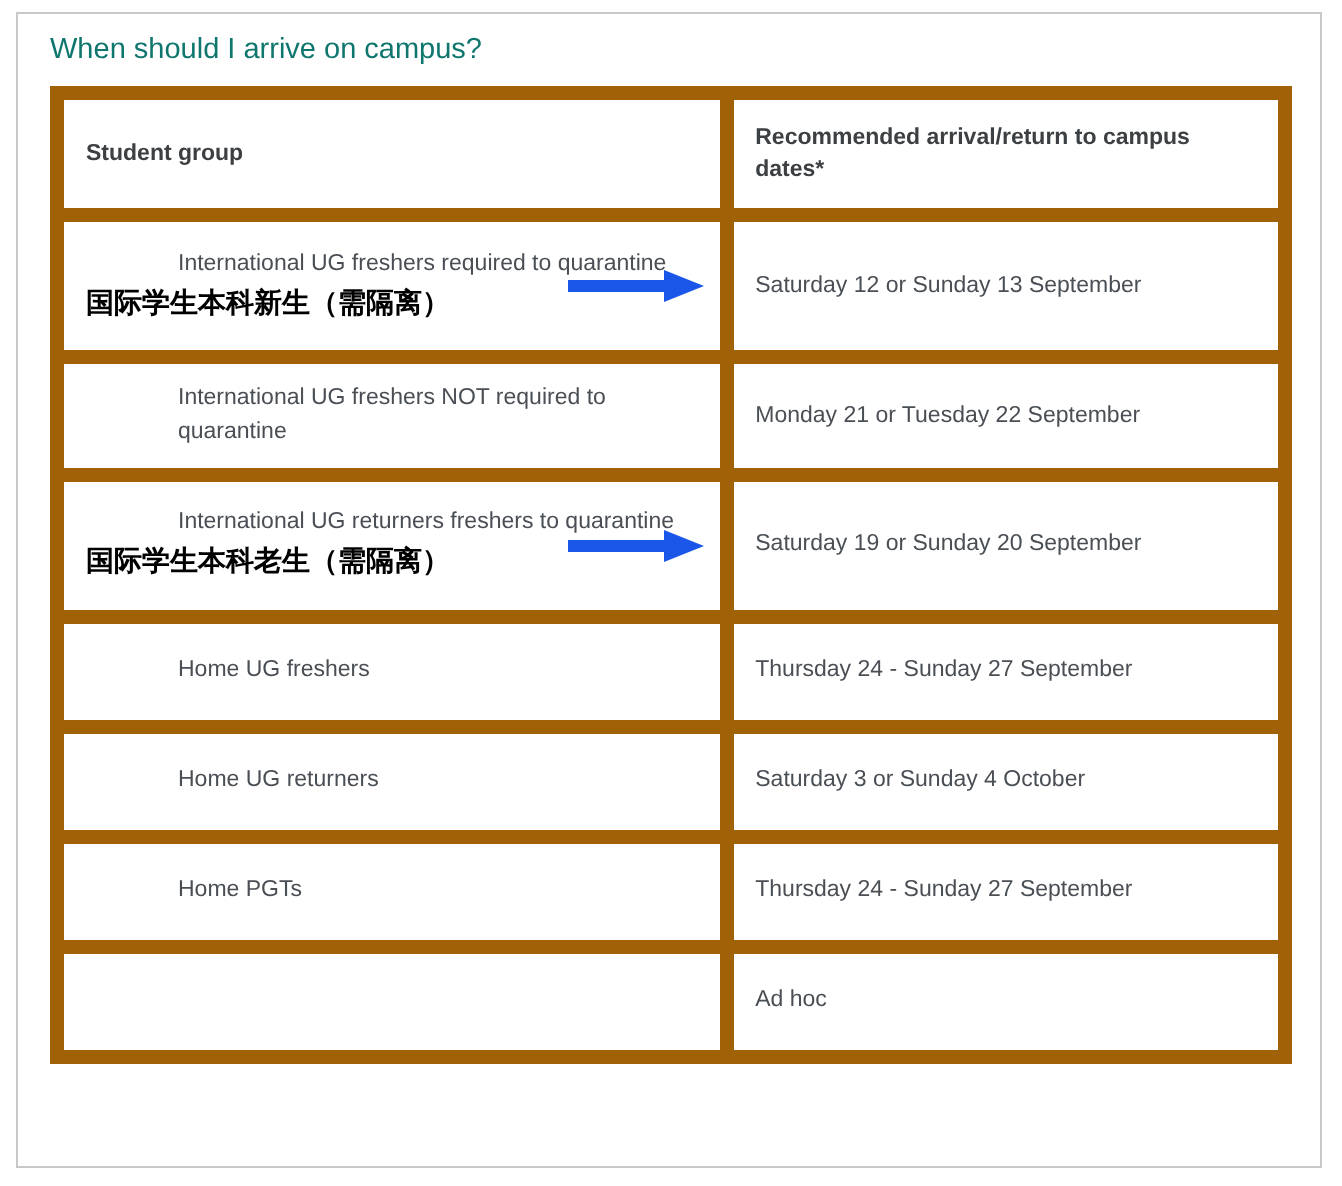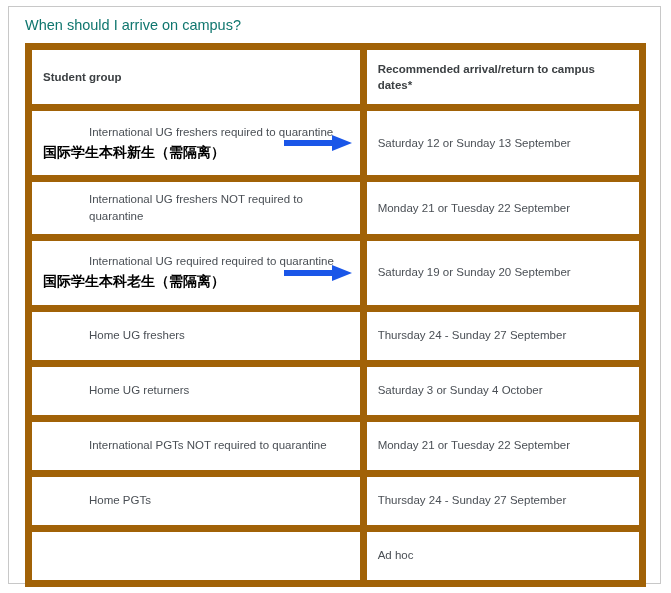--- a/index.html
+++ b/index.html
@@ -117,21 +117,21 @@
             <td>Saturday 12 or Sunday 13 September</td>
           </tr>
           <tr>
             <td>
               <span class="row-en">International UG freshers NOT required to quarantine</span>
             </td>
             <td>Monday 21 or Tuesday 22 September</td>
           </tr>
           <tr class="tall">
             <td class="has-arrow">
-              <span class="row-en">International UG required required to quarantine</span>
+              <span class="row-en">International UG returners freshers to quarantine</span>
               <span class="row-zh">国际学生本科老生（需隔离）</span>
               <svg class="arrow" viewBox="0 0 74 18">
                 <path d="M2 9 H52" stroke="#1a56e8" stroke-width="6" stroke-linecap="butt" fill="none"></path>
                 <path d="M50 1 L70 9 L50 17 Z" fill="#1a56e8"></path>
               </svg>
             </td>
             <td>Saturday 19 or Sunday 20 September</td>
           </tr>
           <tr>
             <td>
@@ -140,26 +140,20 @@
             <td>Thursday 24 - Sunday 27 September</td>
           </tr>
           <tr>
             <td>
               <span class="row-en">Home UG returners</span>
             </td>
             <td>Saturday 3 or Sunday 4 October</td>
           </tr>
           <tr>
             <td>
-              <span class="row-en">International PGTs NOT required to quarantine</span>
-            </td>
-            <td>Monday 21 or Tuesday 22 September</td>
-          </tr>
-          <tr>
-            <td>
               <span class="row-en">Home PGTs</span>
             </td>
             <td>Thursday 24 - Sunday 27 September</td>
           </tr>
           <tr>
             <td></td>
             <td>Ad hoc</td>
           </tr>
         </tbody>
     </table>

